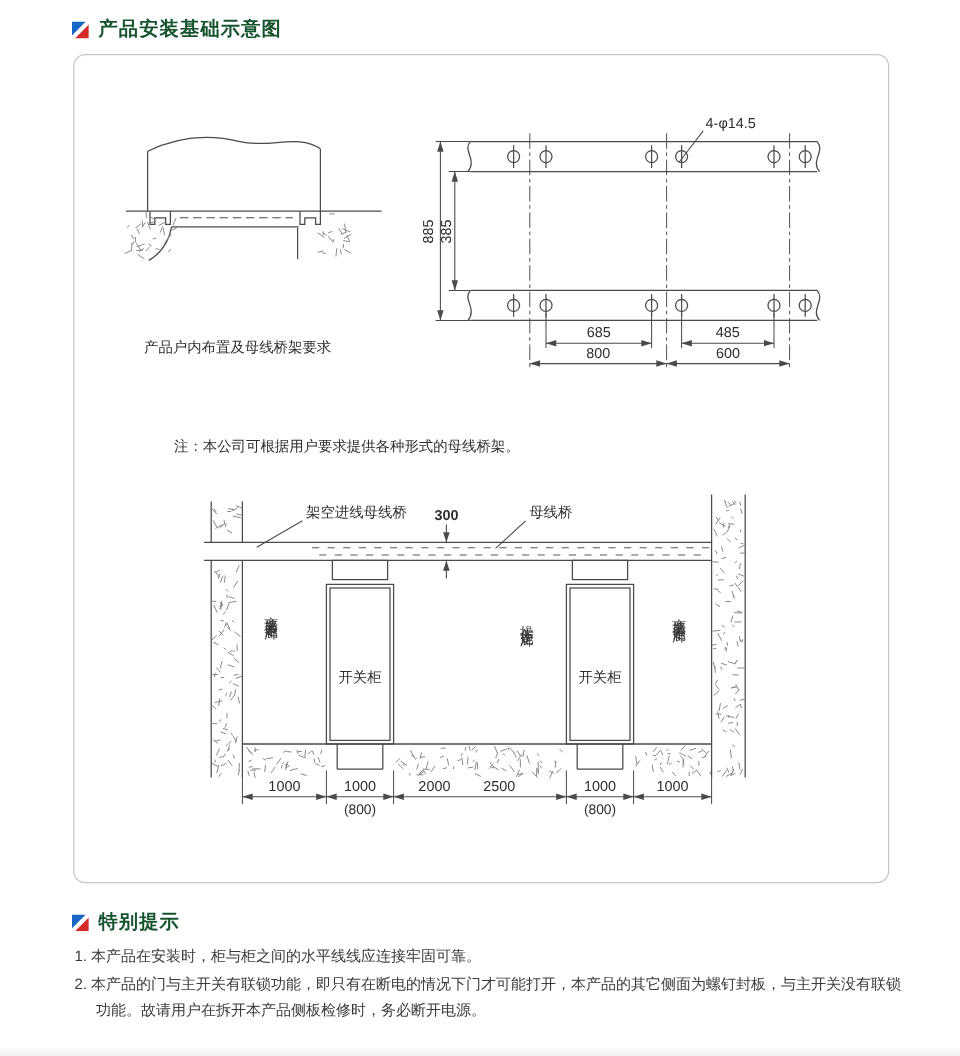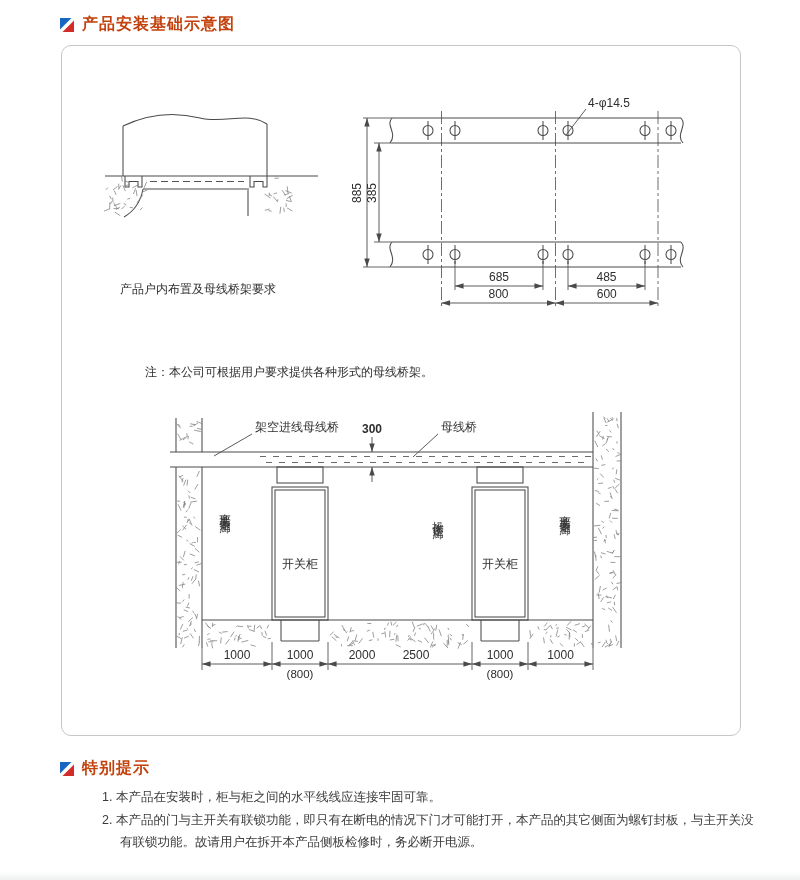--- a/index.html
+++ b/index.html
@@ -1,29 +1,29 @@
 <!DOCTYPE html>
 <html><head>
 <meta charset="utf-8">
 <style>
   html,body{margin:0;padding:0;background:#ffffff;}
   .page{position:relative;width:800px;height:880px;background:#ffffff;overflow:hidden;
         font-family:"Liberation Sans",sans-serif;color:#333;}
   .section-header{position:absolute;left:60px;display:flex;align-items:center;gap:8px;}
-  .section-header .hdr-text{font-size:16px;font-weight:bold;color:#c2410c;letter-spacing:1px;}
+  .section-header .hdr-text{font-size:16px;font-weight:bold;color:#14532d;letter-spacing:1px;}
   .hdr-icon{width:14px;height:14px;display:inline-block;}
   .diagram-box{position:absolute;left:61px;top:45px;width:678px;height:689px;
                border:1px solid #c3c7c9;border-radius:10px;background:#fff;}
   .overlay{position:absolute;left:0;top:0;width:800px;height:880px;}
   .dtext{stroke:none;fill:#2e2e2e;font:12px "Liberation Sans",sans-serif;}
   .dtext-sm{stroke:none;fill:#2e2e2e;font:11.5px "Liberation Sans",sans-serif;}
   .vlabel{position:absolute;writing-mode:vertical-rl;text-orientation:upright;
           font:11.5px "Liberation Sans",sans-serif;color:#333;letter-spacing:2px;}
   .notes{position:absolute;left:62px;top:786px;width:700px;font-size:12.5px;color:#3a3a3a;line-height:22px;}
-  .note-line{padding-left:18px;text-indent:-18px;margin-bottom:1px;margin-left:40px;}
+  .note-line{padding-left:18px;text-indent:-18px;margin-bottom:1px;}
   .footer-fade{position:absolute;left:0;bottom:0;width:800px;height:8px;
                background:linear-gradient(#ffffff,#eef0f1);}
 </style>
 </head>
 <body>
 
 <div class="page">
 
   <div class="section-header" style="top:14px;">
     <span class="hdr-icon">

